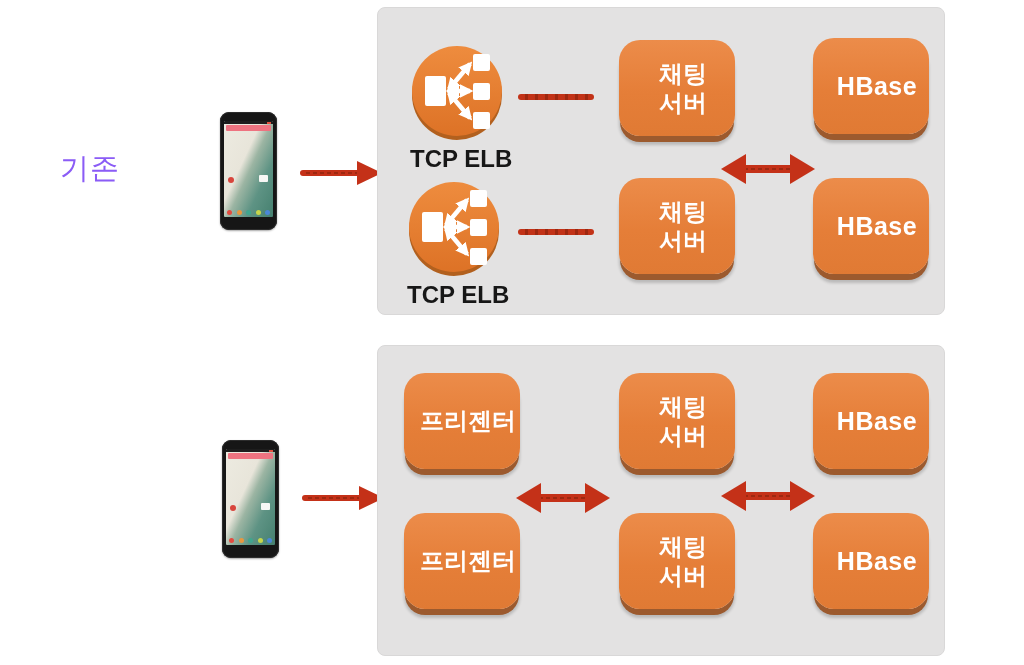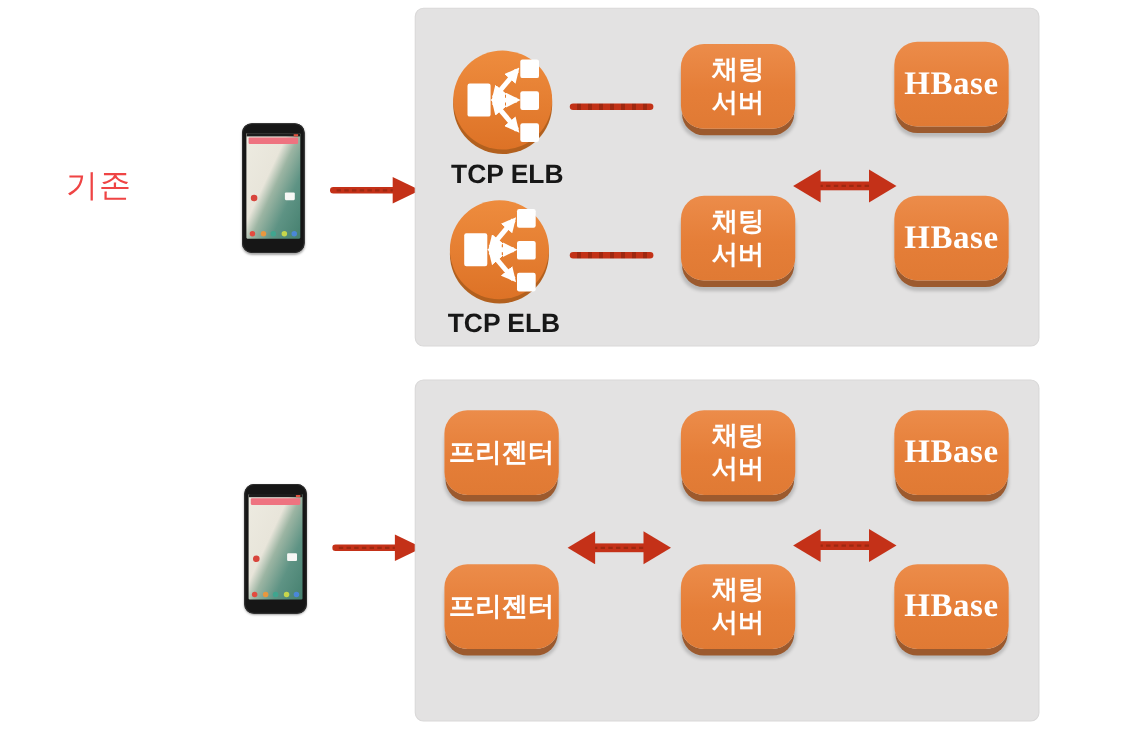--- a/index.html
+++ b/index.html
@@ -2,38 +2,38 @@
 <html><head>
 <meta charset="utf-8">
 <style>
   html,body{margin:0;padding:0;background:#fff;}
   #stage{
     position:relative;width:1024px;height:665px;background:#ffffff;overflow:hidden;
     font-family:"Liberation Sans","DejaVu Sans",sans-serif;
   }
   .section-label{
     position:absolute;width:80px;text-align:center;
-    font-size:29px;color:#ef4444;letter-spacing:1px;
+    font-size:29px;color:#8b5cf6;letter-spacing:1px;
   }
   
   .panel{
     position:absolute;left:377px;width:568px;background:#e3e2e2;
     border:1px solid #d9d8d8;border-radius:8px;box-sizing:border-box;
   }
   #panel-legacy{top:7px;height:308px;}
   #panel-current{top:345px;height:311px;}
   
   .node{
-    position:absolute;width:104px;height:77px;border-radius:21px;
+    position:absolute;width:104px;height:96px;border-radius:21px;
     background:linear-gradient(180deg,#ec8c4a 0%,#e57e38 55%,#e07a34 100%);
     box-shadow:0 7px 0 -1px #9c5a2e,0 9px 3px rgba(0,0,0,.18);
     display:flex;flex-direction:column;align-items:center;justify-content:center;
-    color:#fff;font-weight:bold;font-size:24px;line-height:1.22;text-align:center;
-  }
-  .node .hbase-text{font-size:30px;font-weight:600;letter-spacing:.5px;font-family:Liberation Serif, serif;}
+    color:#fff;font-weight:bold;font-size:24px;line-height:1.22;text-align:center;padding-left:12px;
+  }
+  .node .hbase-text{font-size:25px;font-weight:600;letter-spacing:.5px;}
   .node .presenter-text{font-size:24px;}
   
   .elb{position:absolute;width:94px;text-align:center;}
   .elb svg{display:block;}
   .elb-label{margin-top:1px;font-size:24px;font-weight:600;color:#171717;white-space:nowrap;}
   
   .dash{
     position:absolute;width:76px;height:6px;border-radius:3px;
     background:repeating-linear-gradient(90deg,#c23217 0 7px,#9e2810 7px 10px);
   }

